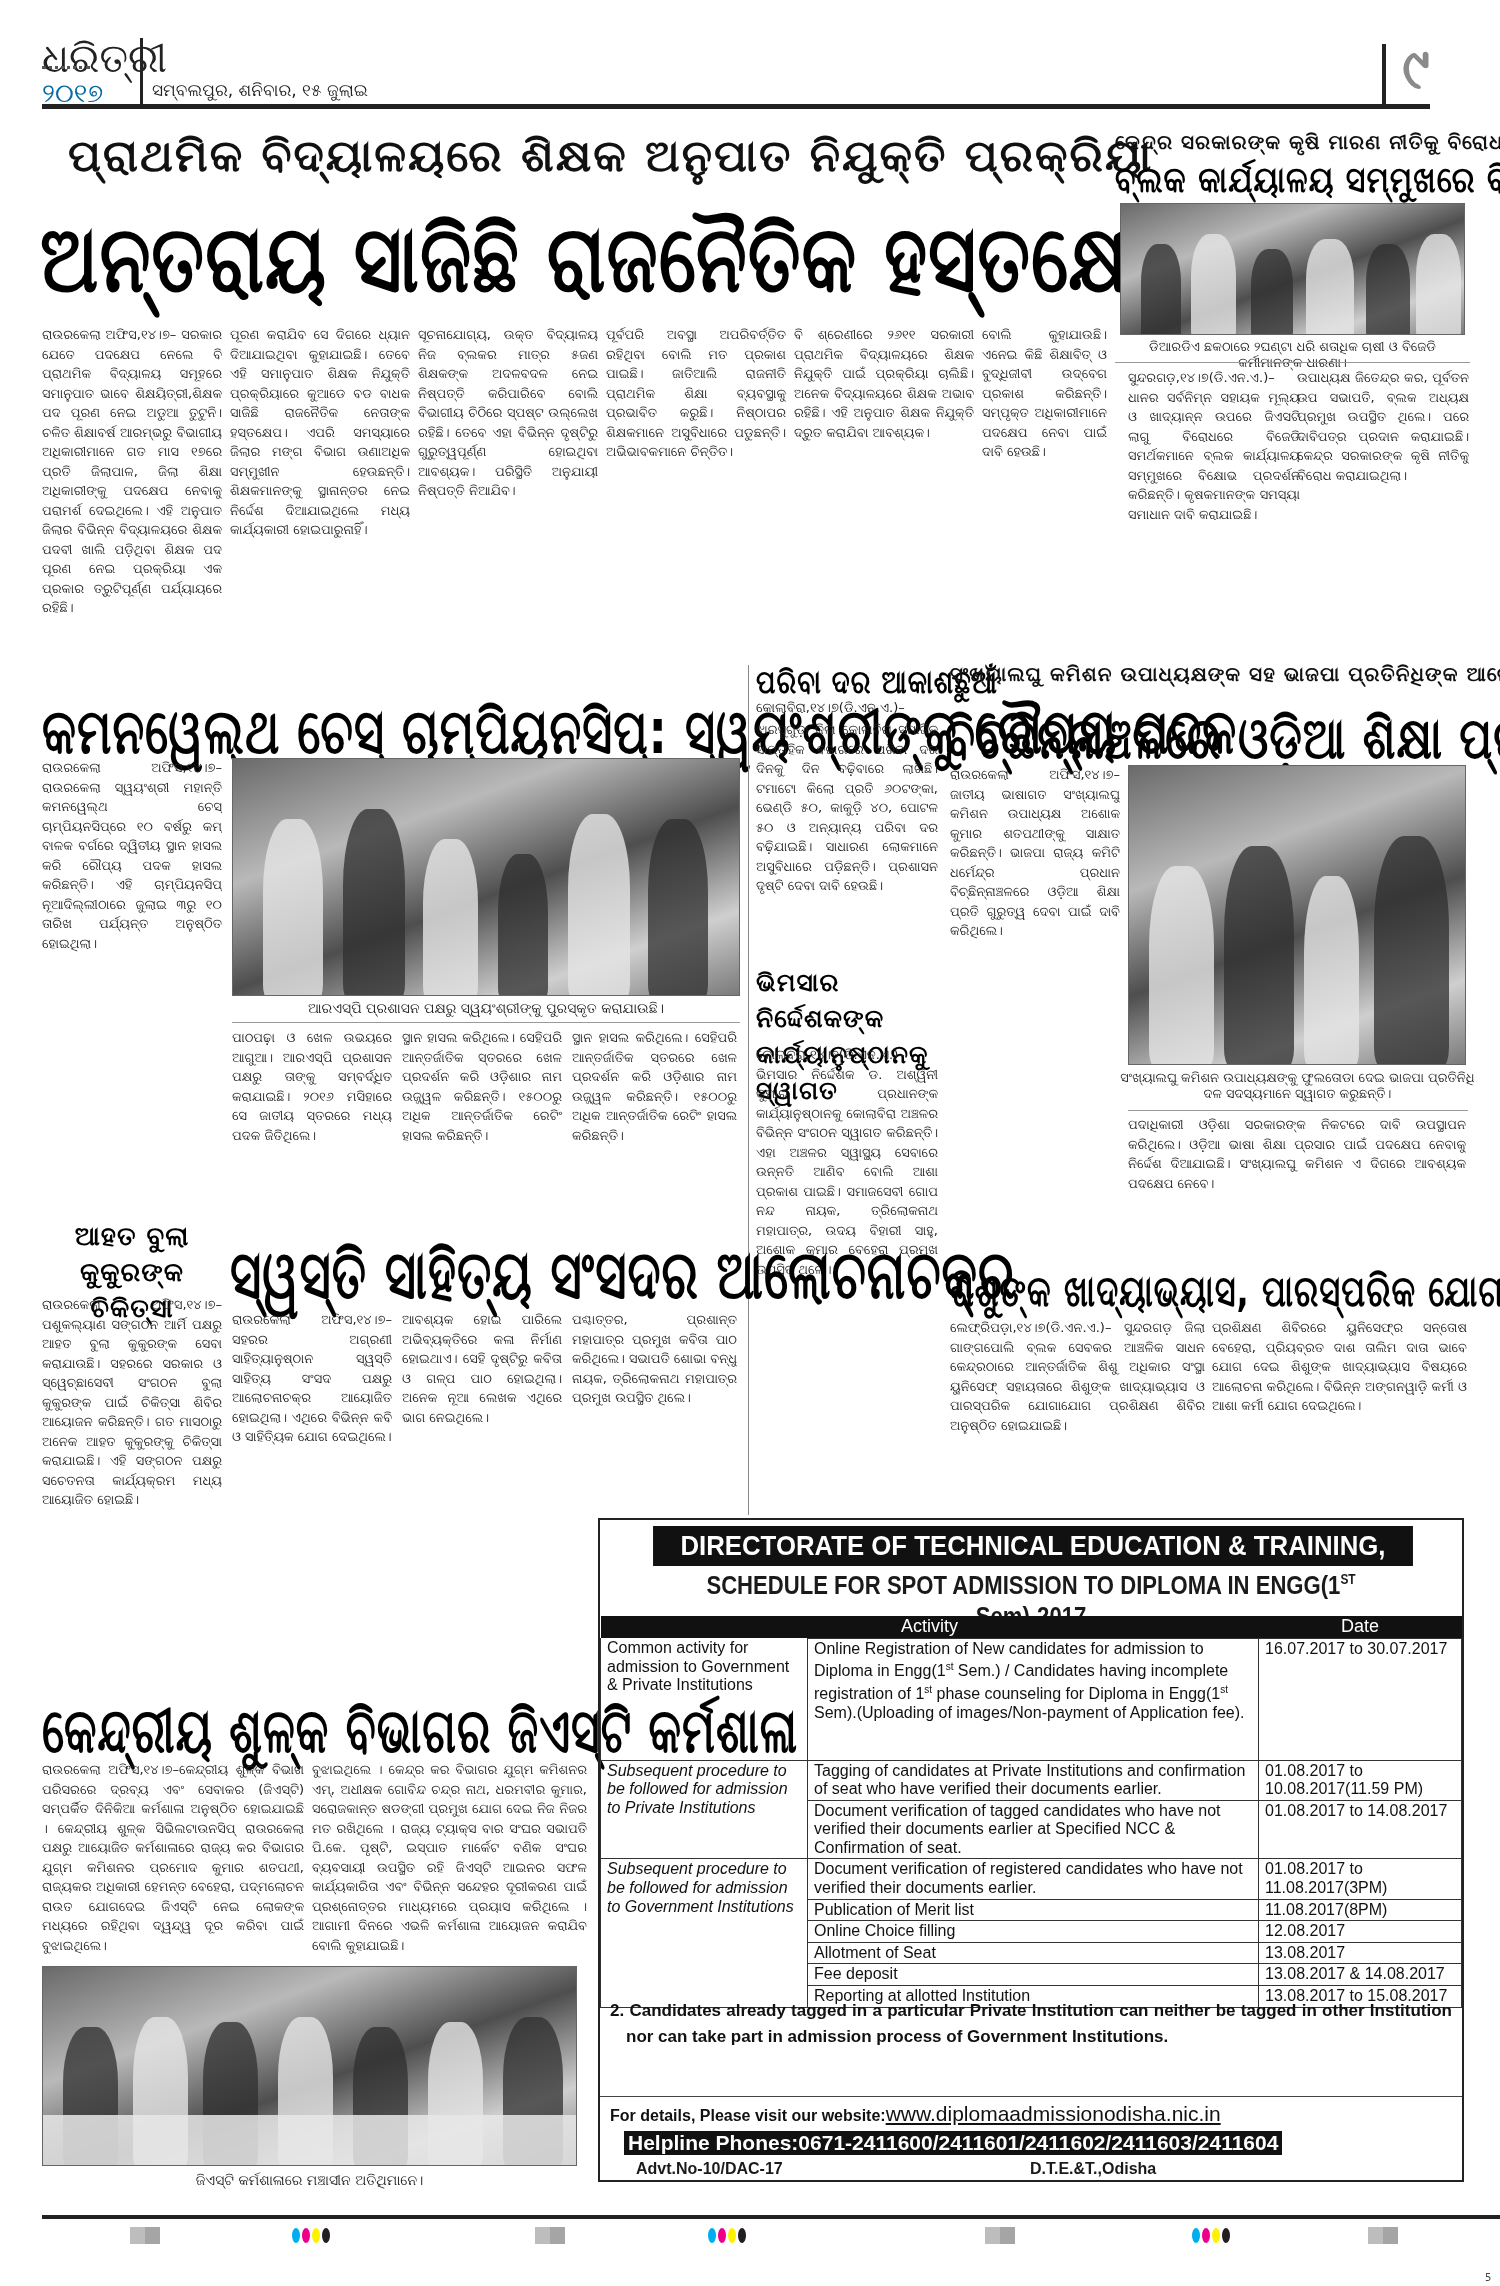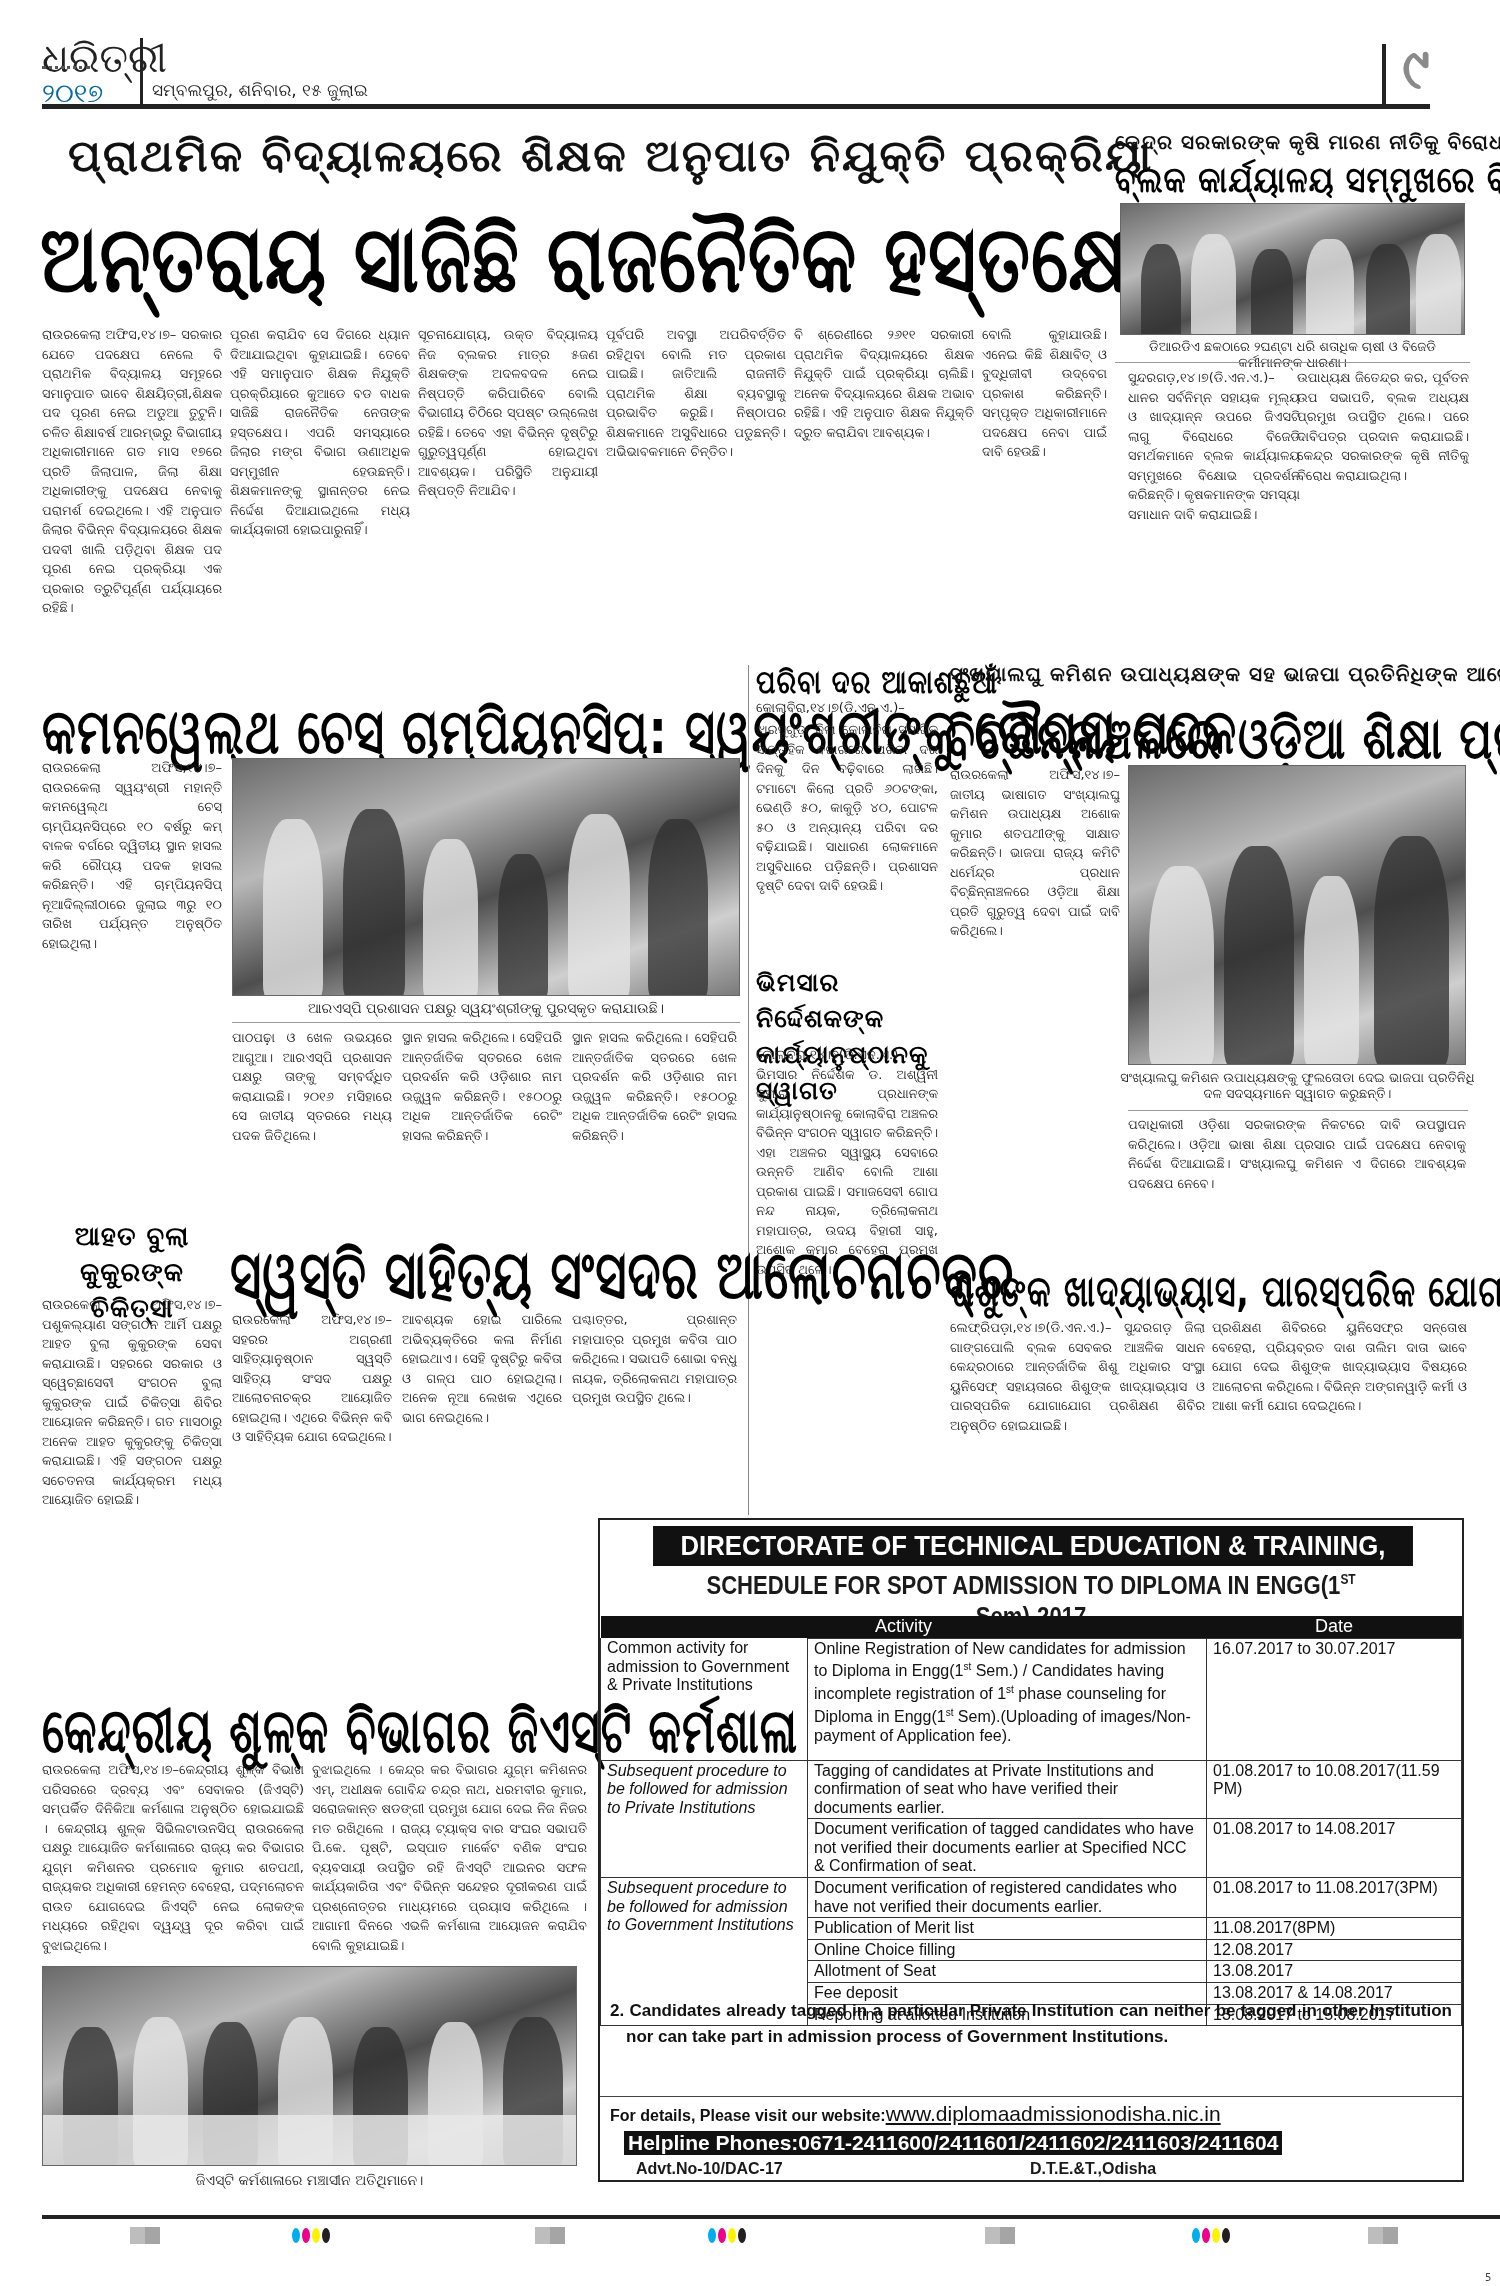--- a/index.html
+++ b/index.html
@@ -32,21 +32,21 @@
   
   .ad { left: 598px; top: 1518px; width: 866px; height: 664px; border: 2px solid #222; font-family: "Liberation Sans", sans-serif; }
   .ad-title { position: absolute; left: 20px; top: 6px; width: 826px; height: 40px; background: #111; color: #fff; font-size: 28px; font-weight: bold; text-align: center; line-height: 40px; font-family: "Liberation Sans", sans-serif; transform: scaleX(0.92); }
   .ad-sub { position: absolute; left: 0; top: 50px; width: 862px; text-align: center; font-size: 26px; font-weight: bold; font-family: "Liberation Sans", sans-serif; transform: scaleX(0.85); transform-origin: center; }
   .ad-sub sup { font-size: 14px; }
   table.sched { position: absolute; left: 0; top: 96px; width: 862px; border-collapse: collapse; font-size: 16px; line-height: 18.6px; }
   table.sched th { background: #111; color: #fff; font-weight: normal; font-size: 18px; height: 22px; padding: 0; }
   table.sched td { border: 1px solid #333; padding: 1px 6px; vertical-align: top; color: #111; }
   table.sched td.cat { font-style: italic; width: 207px; border-bottom: none; border-top: none; }
   table.sched td.cat.first { font-style: normal; }
-  table.sched td.date { width: 255px; }
+  table.sched td.date { width: 203px; }
   table.sched sup { font-size: 10px; }
   .ad-nb { position: absolute; left: 10px; top: 478px; width: 842px; font-size: 17px; font-weight: bold; line-height: 26px; color: #111; }
   .ad-nb ol { list-style: none; }
   .ad-nb li { text-align: justify; padding-left: 16px; text-indent: -16px; }
   .ad-nb sup { font-size: 10px; }
   .ad-divider { position: absolute; left: 0; top: 576px; width: 862px; height: 1px; background: #444; }
   .ad-details { position: absolute; left: 10px; top: 582px; font-size: 16px; font-weight: bold; color: #111; }
   .ad-details .url { font-size: 21px; text-decoration: underline; font-weight: normal; }
   .ad-help { position: absolute; left: 24px; top: 611px; height: 24px; background: #111; color: #fff; font-size: 21px; line-height: 24px; padding: 0 4px; font-weight: bold; white-space: nowrap; }
   .ad-advt { position: absolute; left: 36px; top: 640px; font-size: 16px; font-weight: bold; }

